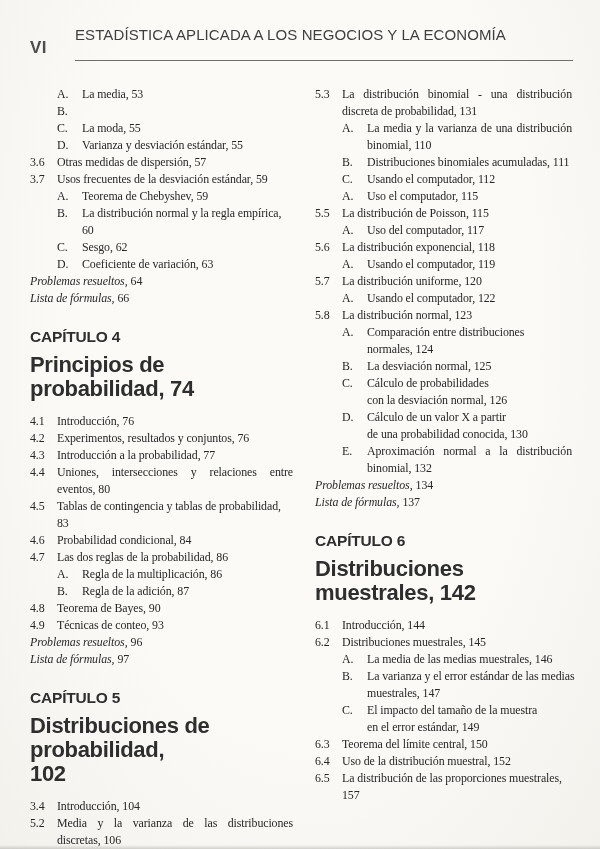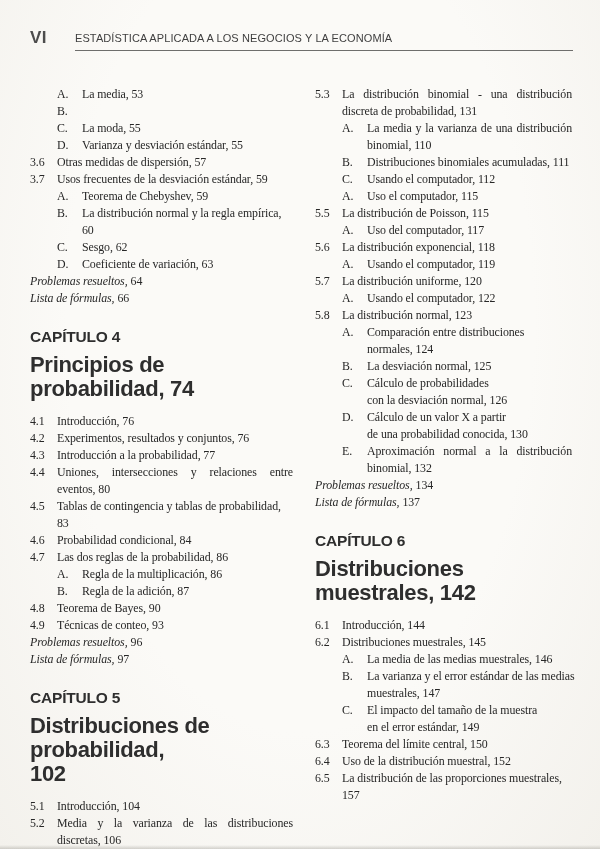--- a/index.html
+++ b/index.html
@@ -12,22 +12,22 @@
     content:""; position:absolute; left:0; right:0; bottom:0; height:4px;
     background:linear-gradient(to bottom, rgba(0,0,0,0), rgba(110,108,100,0.28));
   }
   .header { position:absolute; top:28px; left:30px; right:27px; display:flex; align-items:flex-end; }
   .page-num {
     flex:none; width:45px; font-family:"Liberation Sans", sans-serif;
     font-size:17px; line-height:20px; font-weight:600; color:#4c4c4c;
     letter-spacing:0.5px; padding-bottom:3px;
   }
   .running {
-    flex:1; border-bottom:1.6px solid #6e6e6c; padding-bottom:5px;
-    font-family:"Liberation Sans", sans-serif; font-size:11px; line-height:13px;
+    flex:1; border-bottom:1.6px solid #6e6e6c; padding-bottom:19px;
+    font-family:"Liberation Sans", sans-serif; font-size:15px; line-height:13px;
     color:#3f3f3f; letter-spacing:0.1px;
   }
   .columns { position:absolute; top:86px; left:30px; display:flex; gap:22px; }
   .col-left  { flex:none; width:263px; }
   .col-right { flex:none; width:257px; }
 
   .entry {
     display:flex; font-family:"Liberation Serif", serif;
     font-size:11.9px; line-height:17px; color:#272727; letter-spacing:-0.1px;
   }
@@ -211,21 +211,21 @@
           <span class="pg">97</span>
         </div>
         <div class="chapter">
           <div class="kicker">CAPÍTULO 5</div>
           <div class="ctitle">
             <div>Distribuciones de probabilidad,</div>
             <div>102</div>
           </div>
         </div>
         <div class="entry item">
-          <span class="num">5.1</span>
+          <span class="num">3.4</span>
           <div class="body">
             <div class="line">Introducción, 104</div>
           </div>
         </div>
         <div class="entry item">
           <span class="num">5.2</span>
           <div class="body">
             <div class="line just">Media y la varianza de las distribuciones</div>
             <div class="line">discretas, 106</div>
           </div>

